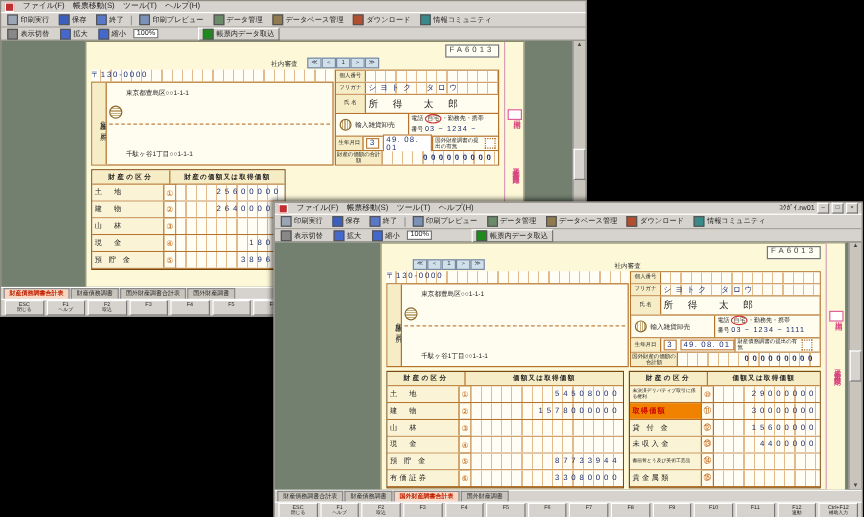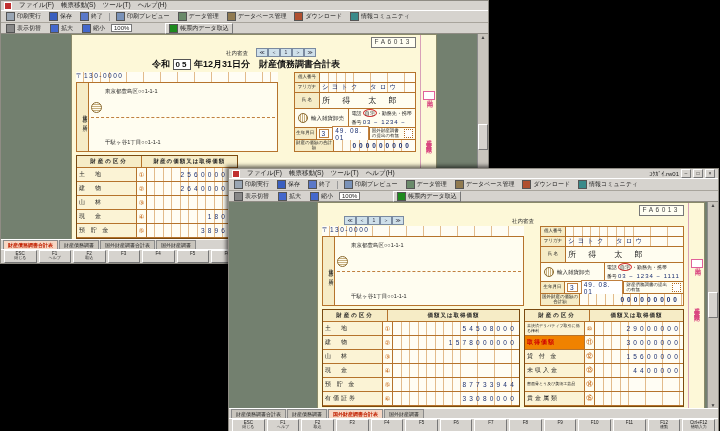--- a/index.html
+++ b/index.html
@@ -40,21 +40,21 @@
   .vnote{position:absolute;top:100px;left:3px;writing-mode:vertical-rl;font-size:6px;color:#d8407e;letter-spacing:.5px}
   .coderow{display:flex;justify-content:flex-end;height:11px}
   .codebox{border:1px solid #777;background:#fffef2;font-size:6.5px;letter-spacing:2.5px;padding:0 3px;color:#444}
   .auditrow{display:flex;align-items:flex-end;gap:8px;height:9px}
   #w1 .auditrow{margin-left:150px}#w2 .auditrow{margin-left:22px}
   .navcells{display:flex}
   .navcell{width:10px;height:7px;border:1px solid #7a8aa0;background:#cfe0ea;font-size:5px;line-height:7px;text-align:center;color:#334}
   .audit{font-size:5.5px;color:#333}
   .ftitle{text-align:center;font-weight:bold;font-size:9px;height:14px;line-height:14px;white-space:nowrap;color:#111}
   .yearbox{border:1px solid #555;background:#fff;padding:0 2px;letter-spacing:2px;font-size:8px}
-  .hdr{display:flex;gap:16px;margin-top:1px}
+  .hdr{display:flex;gap:1px;margin-top:1px}
   .lblk{width:202px;display:flex;flex-direction:column}
   .postalrow{font-size:6.5px;height:10px;letter-spacing:1.5px;color:#1b2f70}
   .addrbox{border:1px solid #b5732c;flex:1;display:flex;background:#fffdf0;min-height:48px}
   .sidelabel{width:11px;writing-mode:vertical-rl;font-size:5px;text-align:center;border-right:1px solid #b5732c;background:#f6ecc6;letter-spacing:1px}
   .addrlines{flex:1;position:relative;font-size:5.5px;padding:3px 3px 3px 16px}
   .addr1{position:absolute;top:5px}
   .addr2{position:absolute;bottom:5px}
   .addrdash{position:absolute;left:2px;right:2px;top:50%;border-top:1px dashed #c08040}
   .stampicon{position:absolute;left:2px;top:19px;width:9px;height:9px;border:1px solid #8a6a30;border-radius:50%;
              background:repeating-linear-gradient(0deg,#fffdf0 0 1px,#c8b080 1px 2px)}
@@ -179,25 +179,20 @@
         <div class="auditrow">
           <span class="audit">社内審査</span>
           <span class="navcells">
             <span class="navcell">≪</span>
             <span class="navcell">＜</span>
             <span class="navcell">1</span>
             <span class="navcell">＞</span>
             <span class="navcell">≫</span>
           </span>
         </div>
-        <div class="ftitle">
-          <span>令和</span>
-          <span class="yearbox">05</span>
-          <span>年12月31日分</span>　<span>財産債務調書合計表</span>
-        </div>
         <div class="hdr">
           <div class="lblk">
             <div class="postalrow grid">〒130-0000</div>
             <div class="addrbox">
               <div class="sidelabel">住所又は居所</div>
               <div class="addrlines">
                 <span class="stampicon"></span>
                 <span class="addr1">東京都豊島区○○1-1-1</span>
                 <span class="addrdash"></span>
                 <span class="addr2">千駄ヶ谷1丁目○○1-1-1</span>

